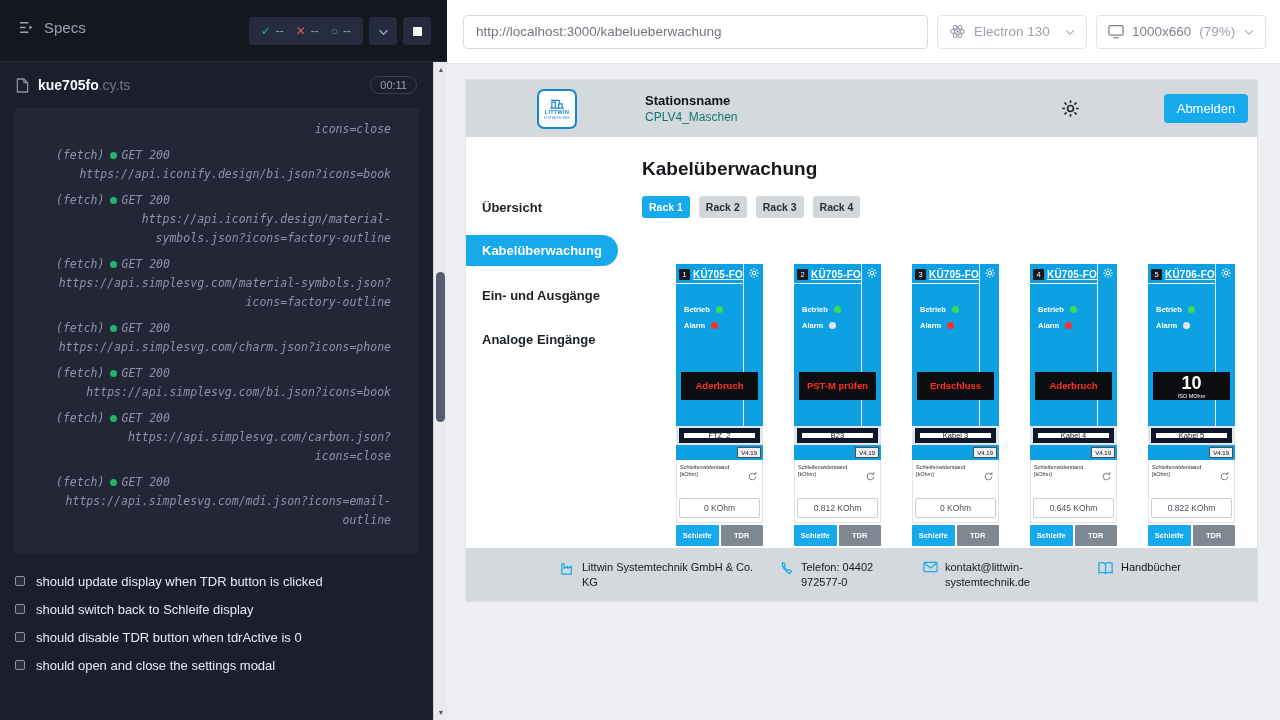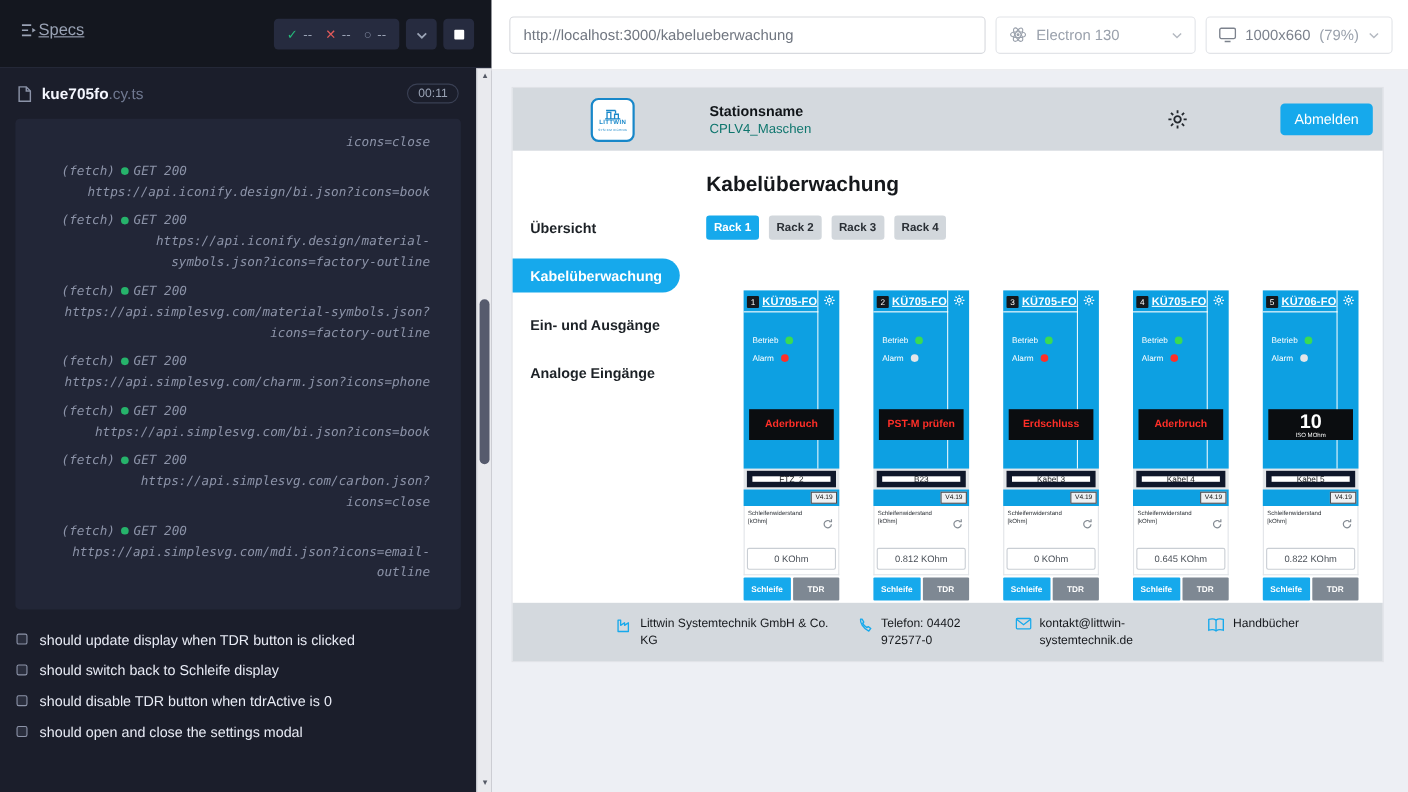--- a/index.html
+++ b/index.html
@@ -2,22 +2,22 @@
 <html><head>
 <meta charset="utf-8">
 <style>
   * { margin:0; padding:0; box-sizing:border-box; }
   html,body { width:1280px; height:720px; overflow:hidden; background:#edeff4;
     font-family:"Liberation Sans","DejaVu Sans",sans-serif; }
 
   
   .runner { position:absolute; left:0; top:0; width:447px; height:720px; background:#1b1e2b; }
   .runner-header { height:62px; background:#14171f; border-bottom:1px solid #262b3a; position:relative; }
-  .specs-toggle { position:absolute; left:18px; top:19px; display:flex; align-items:center; gap:0;
-    color:#9aa3b5; font-size:15px; cursor:pointer;text-decoration:underline; }
+  .specs-toggle { position:absolute; left:18px; top:19px; display:flex; align-items:center; gap:9px;
+    color:#9aa3b5; font-size:15px; cursor:pointer; }
   .specs-toggle svg { display:block; }
   .runner-controls { position:absolute; right:16px; top:17px; display:flex; gap:6px; align-items:center; }
   .stats { background:#262b3f; border-radius:4px; height:28px; display:flex; align-items:center;
     gap:12px; padding:0 12px; font-size:12px; color:#9aa3b5; }
   .stat { display:flex; align-items:center; gap:5px; }
   .g-pass { color:#25b87a; } .g-fail { color:#e25a5a; } .g-pend { color:#7a8299; }
   .ctrl { width:28px; height:28px; background:#262b3f; border:none; border-radius:4px;
     display:flex; align-items:center; justify-content:center; color:#9aa3b5; cursor:pointer; }
   .stop-square { width:9px; height:9px; background:#fff; border-radius:1px; display:block; }
 
@@ -54,21 +54,21 @@
 
   
   .browser-pane { position:absolute; left:447px; top:0; width:833px; height:720px; background:#edeff4; }
   .browser-bar { height:64px; background:#fff; border-bottom:1px solid #e6e7ea;
     display:flex; align-items:center; padding:0 14px 0 16px; gap:9px; }
   .url-input { flex:1; height:34px; border:1px solid #d7d9de; border-radius:4px; padding:0 12px;
     font-size:13.5px; color:#707680; outline:none; font-family:inherit; background:#fff; }
   .select { height:34px; border:1px solid #e2e4e8; border-radius:4px; background:#fff;
     display:flex; align-items:center; gap:8px; padding:0 11px; color:#9aa1ac; font-size:13.5px; cursor:pointer; }
   .select svg { flex:0 0 auto; }
-  .browser-select { width:182px; }
+  .browser-select { width:150px; }
   .viewport-select { width:170px; color:#7c828d; }
   .viewport-zoom { color:#9aa1ac; }
   .sel-chev { margin-left:auto; color:#b4b9c1; }
 
   
   .viewport-area { position:absolute; left:0; top:64px; right:0; bottom:0; }
   .app { position:absolute; left:19px; top:16px; width:791px; height:521px; background:#fff;
     display:flex; flex-direction:column; box-shadow:0 0 0 1px rgba(0,0,0,0.05); }
 
   .app-header { height:57px; background:#d4d9de; display:flex; align-items:center;
@@ -104,21 +104,21 @@
   .card-top { height:162px; background:#0da0e2; position:relative; color:#fff; flex:0 0 auto; }
   .card-divider { position:absolute; right:19px; top:0; bottom:0; width:1px; background:rgba(255,255,255,0.9); }
   .card-head { height:20px; display:flex; align-items:center; padding:0 3px; position:relative; }
   .card-head::after { content:""; position:absolute; left:0; right:19px; bottom:0; height:1px; background:#fff; }
   .num-badge { width:11px; height:11px; background:#15181c; color:#fff; font-size:7.5px;
     display:flex; align-items:center; justify-content:center; border-radius:1px; margin-right:3px; }
   .model { font-size:10px; font-weight:700; letter-spacing:0.2px;text-decoration:underline; }
   .card-gear { position:absolute; top:3px; right:3px; color:#fff; cursor:pointer; line-height:0; }
   .led-row { display:flex; align-items:center; padding-left:8px; height:16px; }
   .led-row.first { margin-top:17px; }
-  .led-label { font-size:7.5px; }
+  .led-label { font-size:7.5px;font-weight:bold; }
   .led { width:7px; height:7px; border-radius:50%; margin-left:6px; }
   .led.green { background:#3bdb52; }
   .led.red { background:#ff2f28; }
   .led.off { background:#e3e6e9; }
   .status-box { position:absolute; left:5px; right:5px; top:108px; height:28px; background:#0b0d10;
     display:flex; flex-direction:column; align-items:center; justify-content:center; text-align:center; }
   .status-text { color:#ff2f28; font-size:9.5px; font-weight:700; line-height:1.05; padding:0 2px; }
   .status-box.measure .status-main { color:#fff; font-size:18px; font-weight:700; line-height:1; }
   .status-box.measure .status-sub { color:#fff; font-size:5.5px; margin-top:1px; }
 

